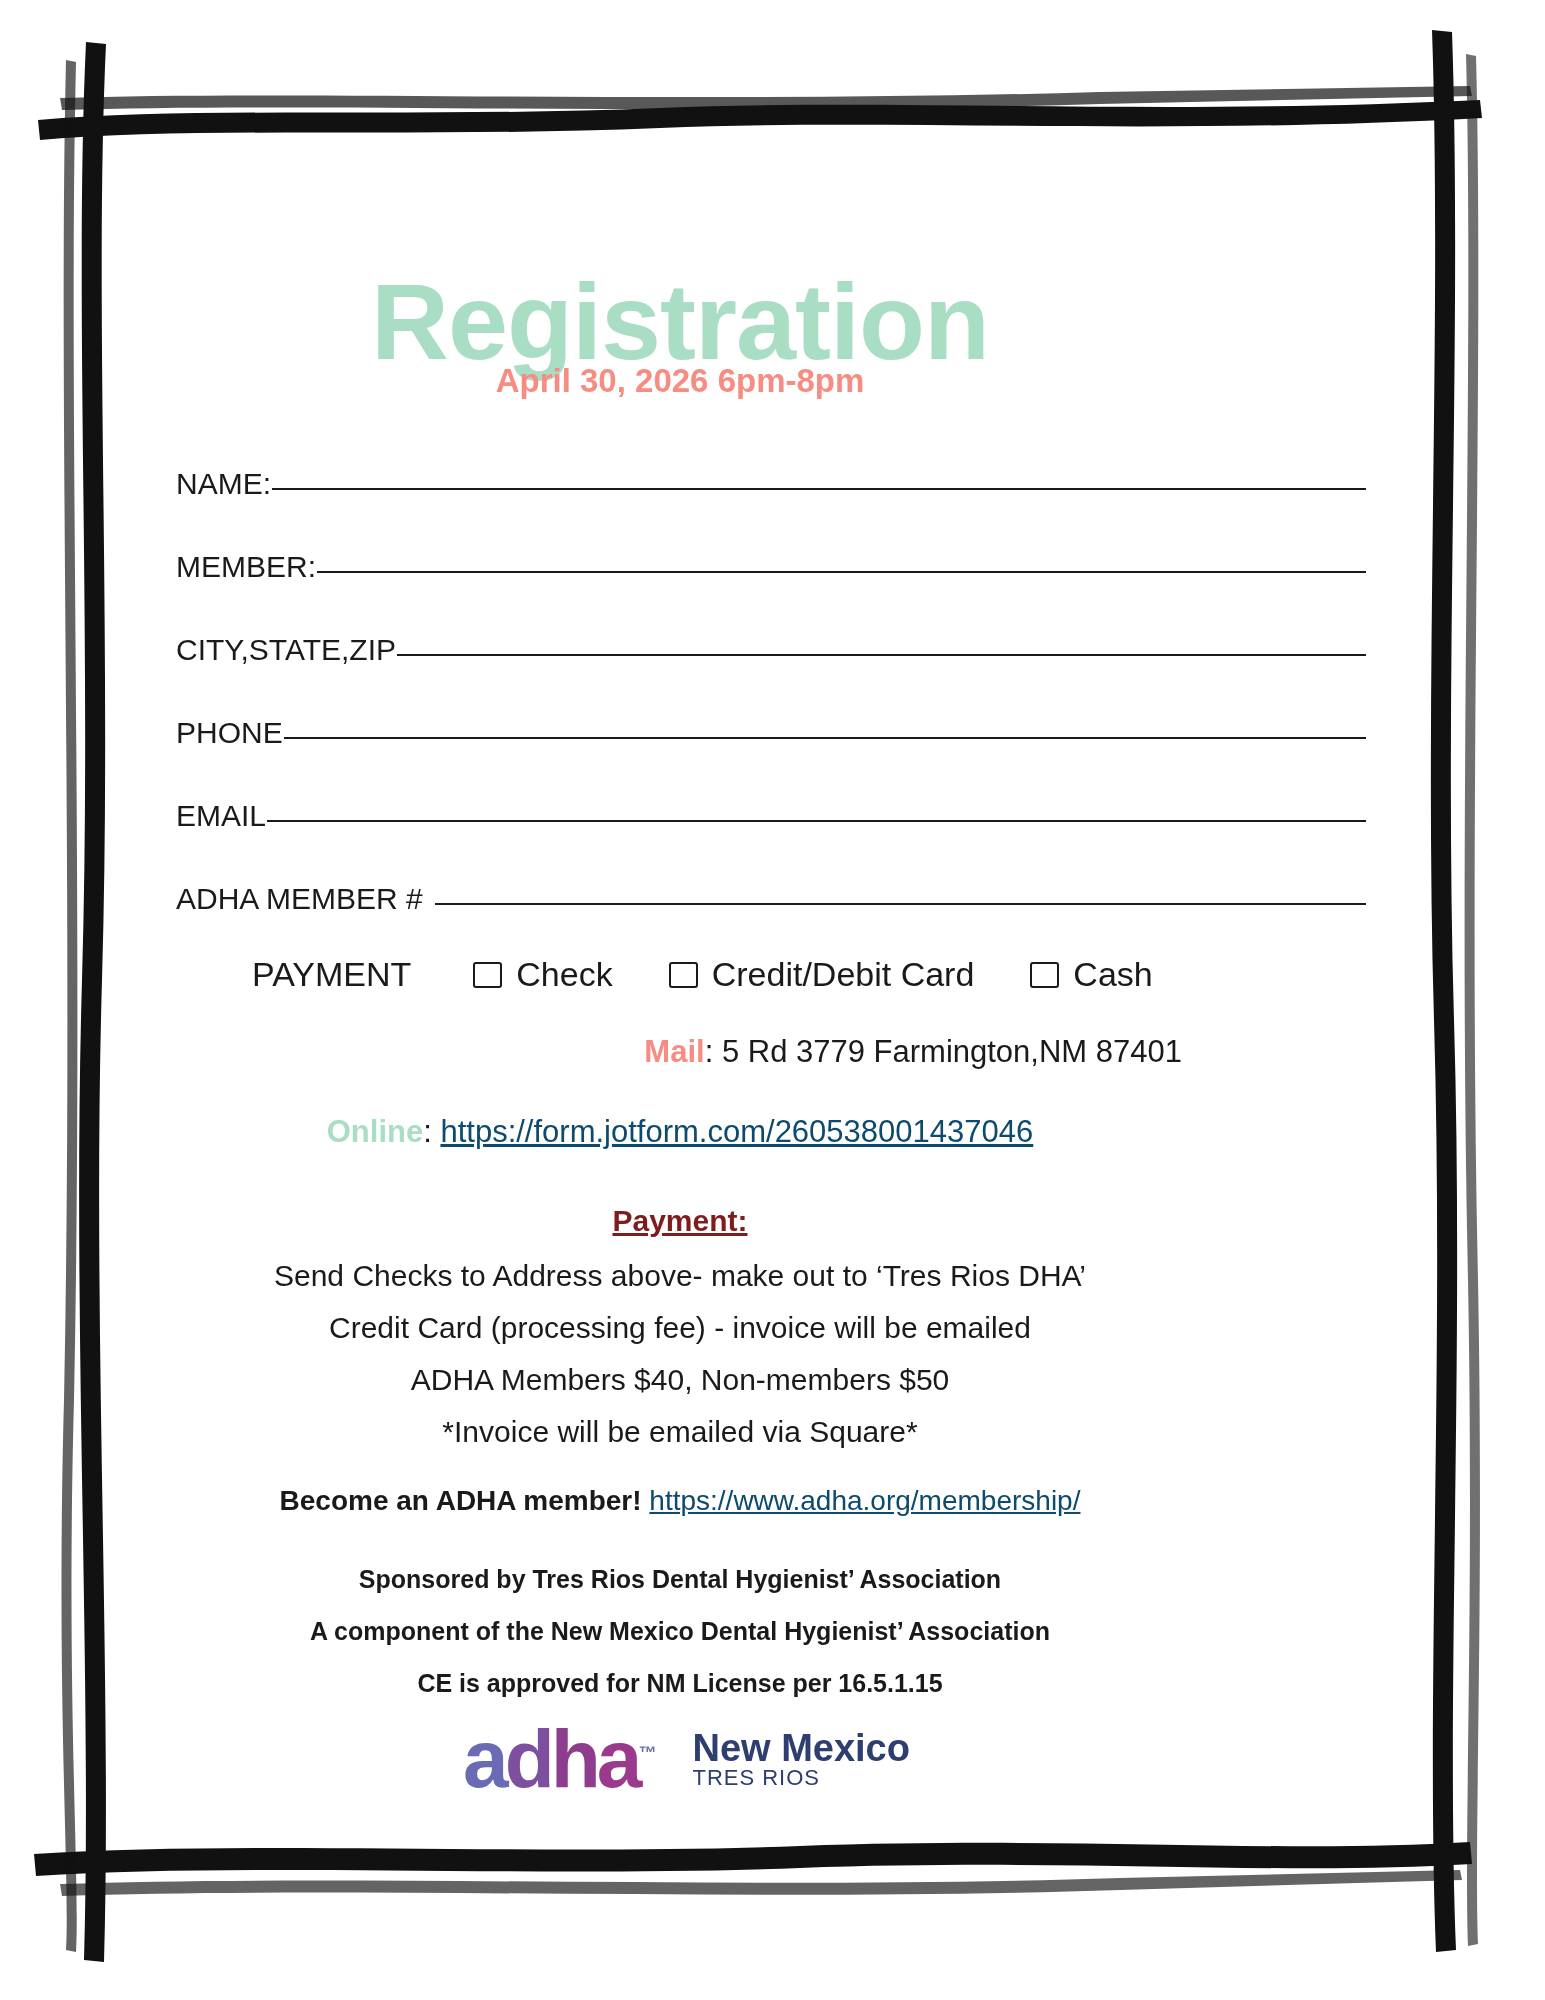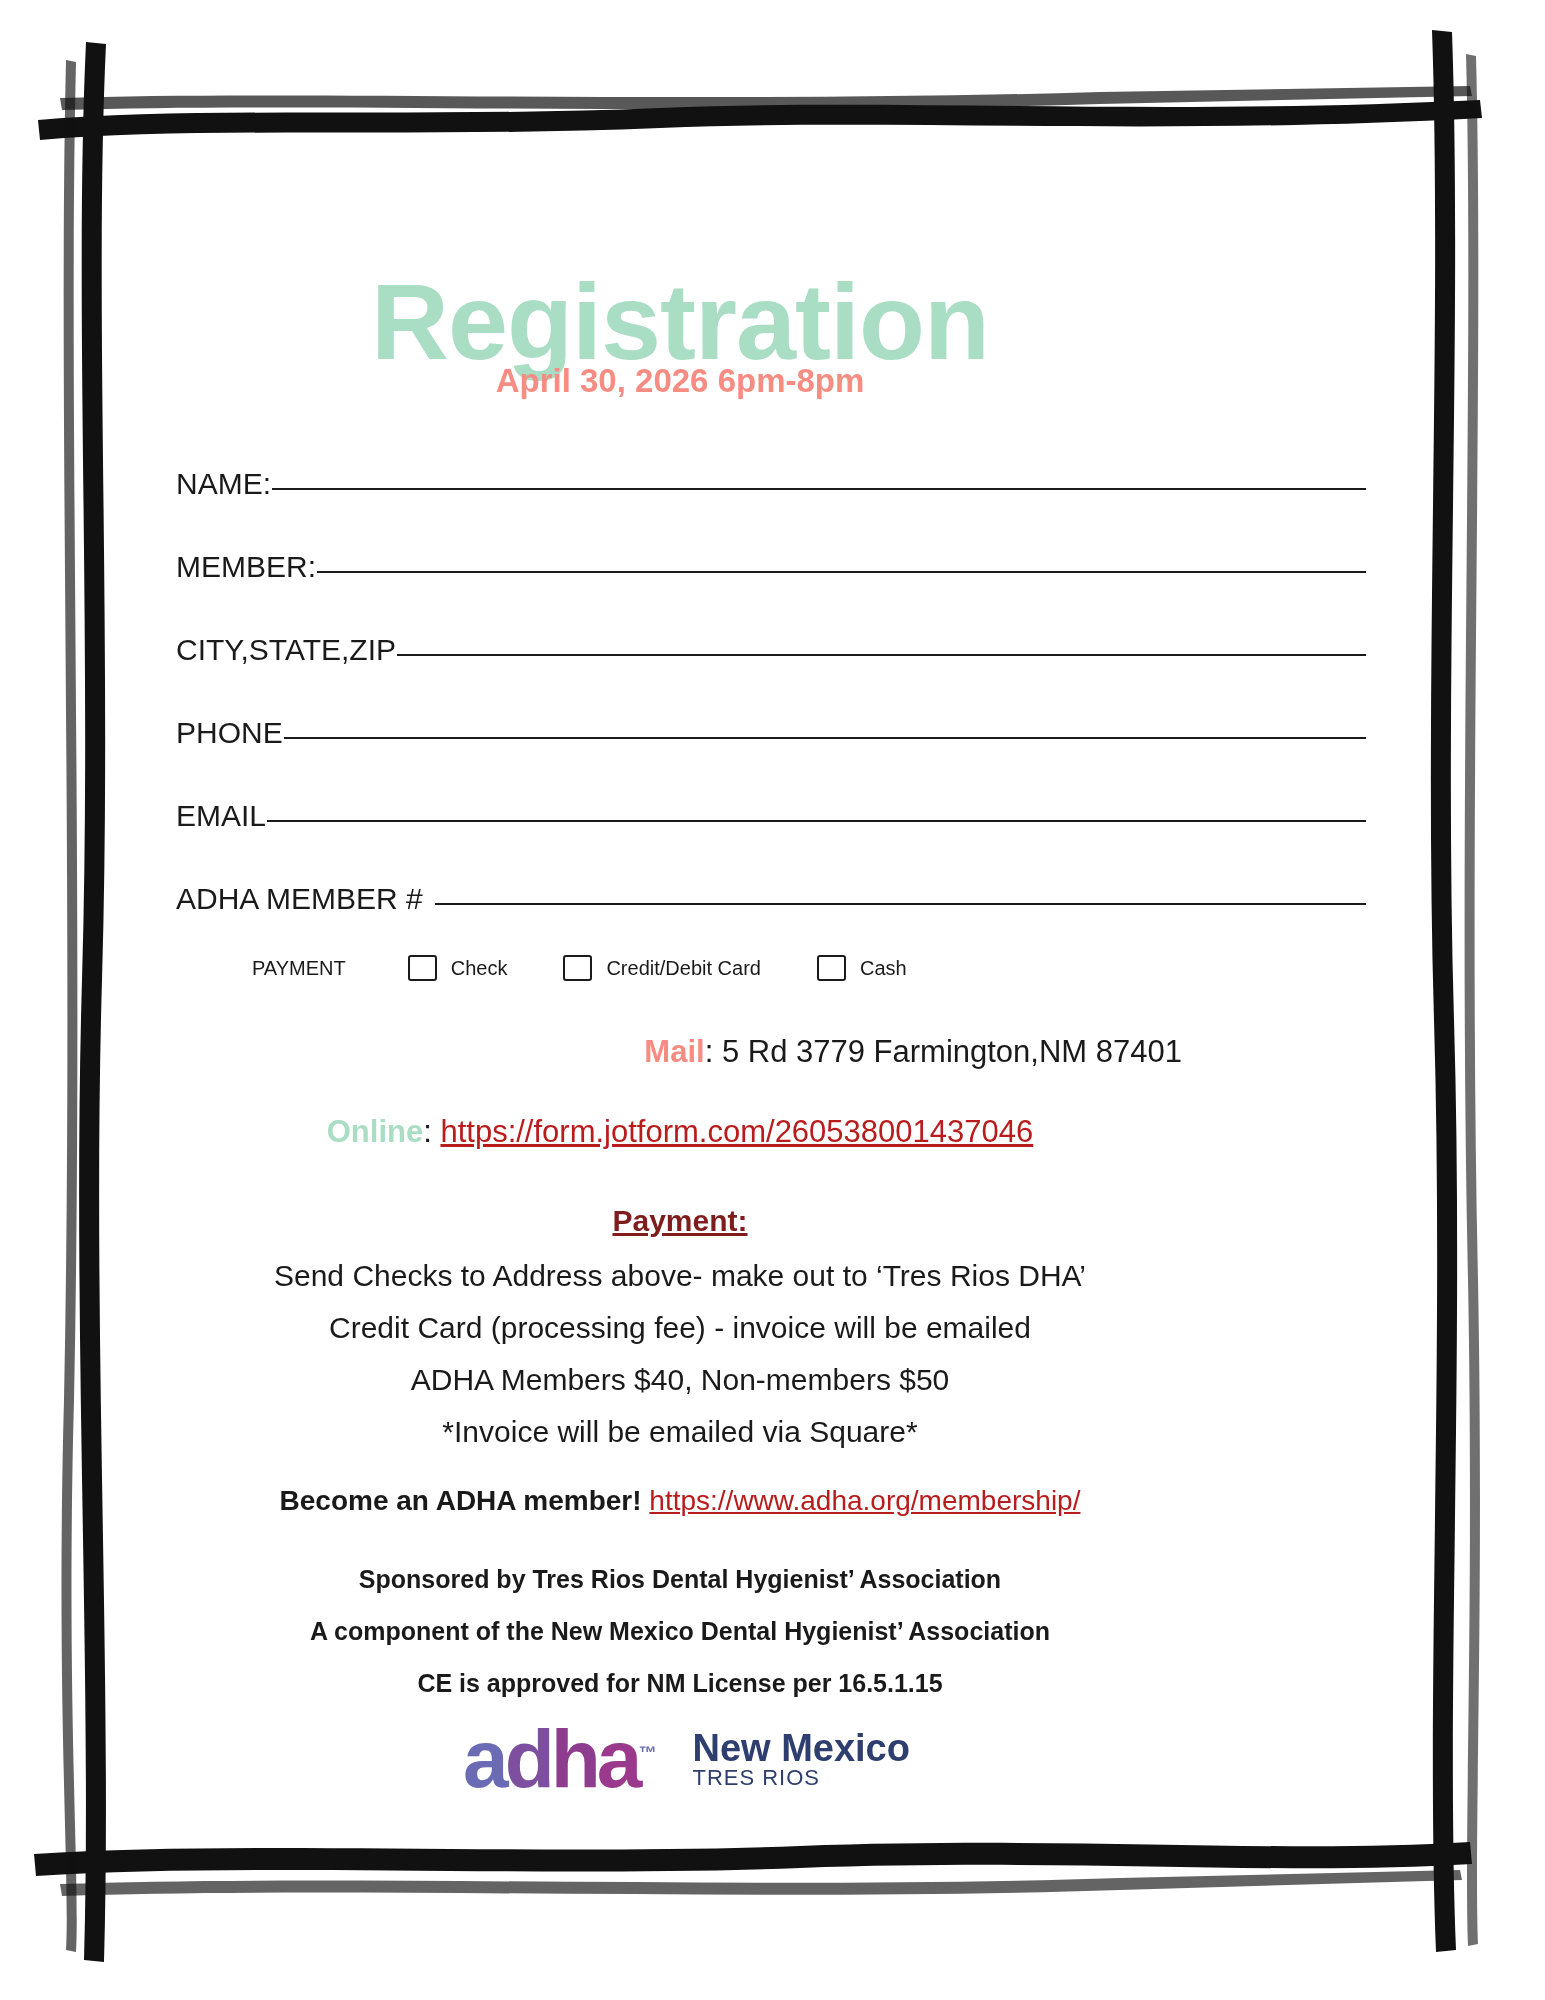--- a/index.html
+++ b/index.html
@@ -79,21 +79,21 @@
   }
   .form-rule.gap { margin-left: 12px; }
 
   
   .payment-row {
     position: absolute;
     left: 252px;
     top: 955px;
     display: flex;
     align-items: center;
-    font-size: 20px;
+    font-size: 34px;
   }
   .payment-label { margin-right: 62px; }
   .pay-opt {
     display: flex;
     align-items: center;
     margin-right: 56px;
   }
   .pay-opt:last-child { margin-right: 3px; }
   .checkbox {
     width: 25px;
@@ -117,21 +117,21 @@
   .online-row {
     position: absolute;
     left: 0; right: 0;
     top: 1114px;
     text-align: center;
     font-size: 31px;
   }
   .online-row .key { color: #a9ddc4; font-weight: bold; }
   .online-row a,
   .link {
-    color: #b91c1c;
+    color: #0c4a6e;
   }
 
   
   .pay-head {
     position: absolute;
     left: 0; right: 0;
     top: 1204px;
     text-align: center;
     font-size: 30px;
     font-weight: bold;

